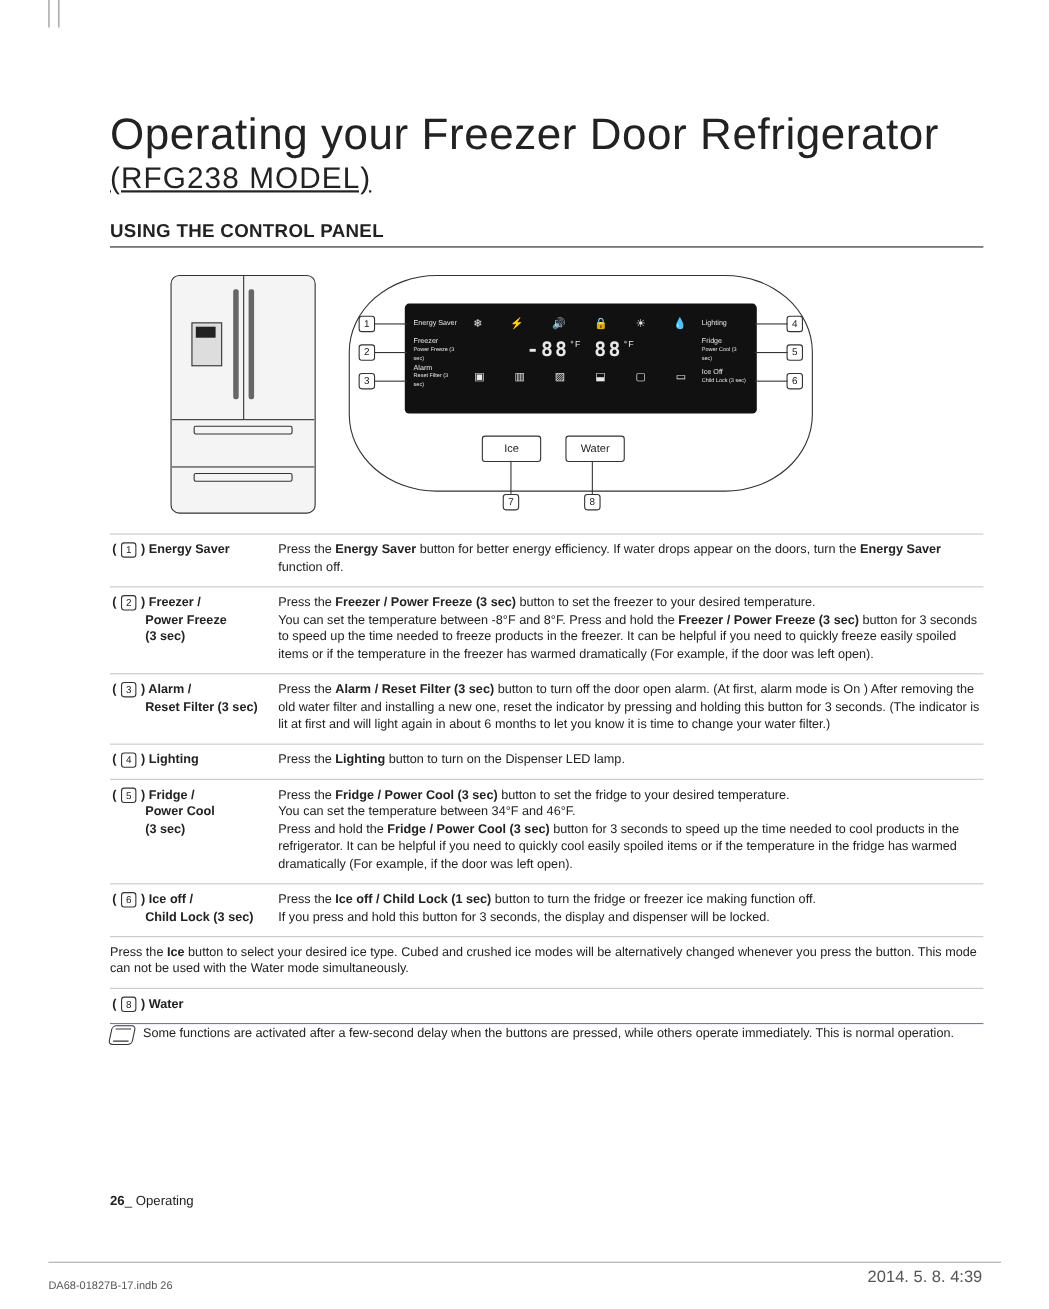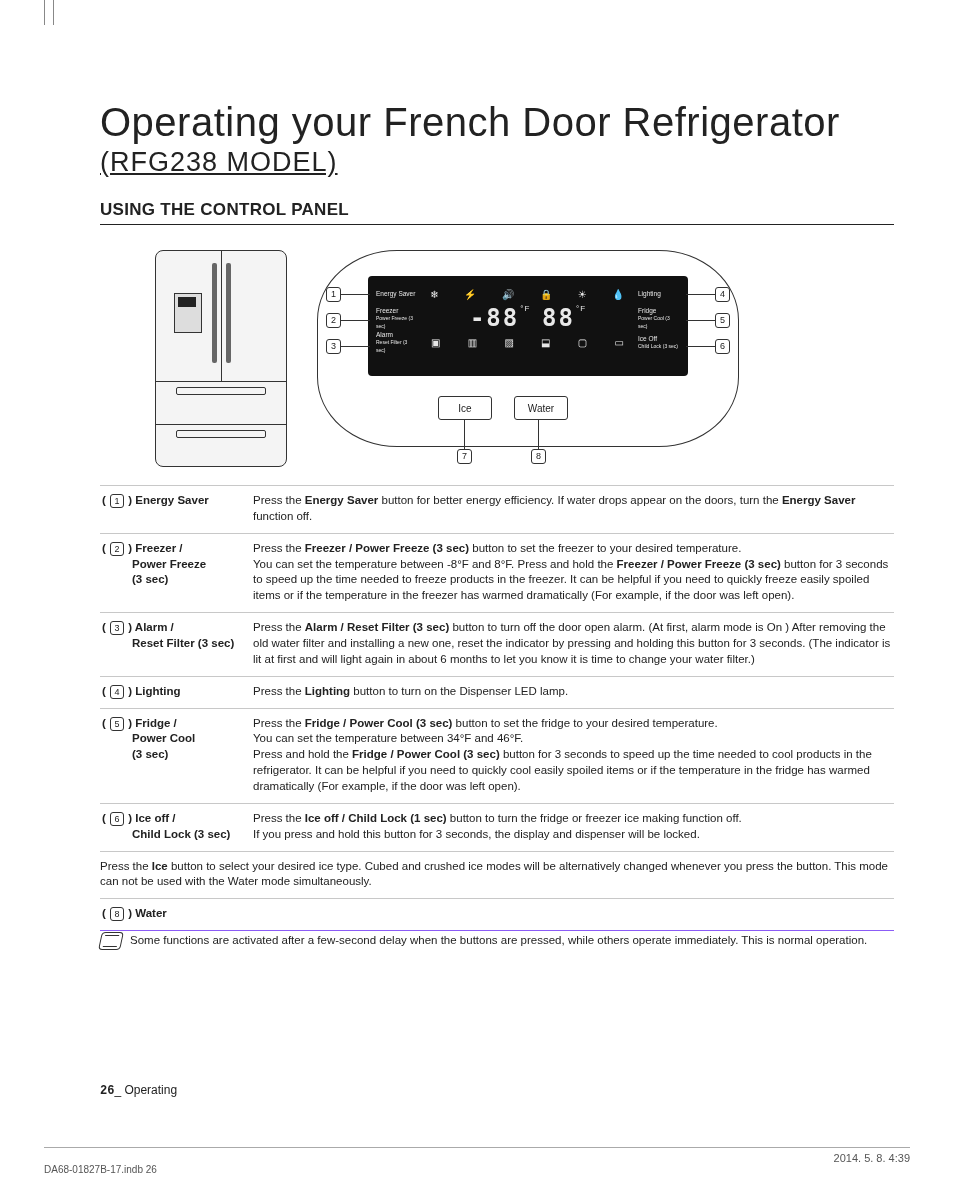--- a/index.html
+++ b/index.html
@@ -85,21 +85,21 @@
     position:absolute; left:50px; top:25px; width:320px; height:100px;
     background:#111; border-radius:4px; color:#e8e8e8;
     font-size:7px; padding:6px 8px; box-sizing:border-box;
   }
   .row { display:flex; justify-content:space-between; align-items:center; height:24px;}
   .row .lbl { width:42px; font-size:6.5px; line-height:1.1; }
   .row .lblr { width:42px; font-size:6.5px; line-height:1.1; text-align:left;}
   .row .mid { flex:1; text-align:center; font-size:7px; letter-spacing:1px;}
   .row.icons .mid { display:flex; justify-content:space-around;}
   .row.icons .mid span { font-size:10px;}
-  .seg { font-family: monospace; font-size:24px; font-weight:bold; letter-spacing:2px; display:inline-block;}
+  .seg { font-family: monospace; font-size:18px; font-weight:bold; letter-spacing:2px; display:inline-block;}
   .degF { font-size:8px; vertical-align: top; margin-left:1px;}
   .bottom-row { position:absolute; left:120px; top:145px; display:flex; gap:22px;}
   .btn { border:1px solid #333; border-radius:3px; width:52px; height:22px; font-size:10px; display:flex; align-items:center; justify-content:center; background:#fff;}
   .callout { position:absolute; font-size:9px; }
   .cnum { display:inline-block; width:13px; height:13px; border:1px solid #333; border-radius:3px; text-align:center; line-height:13px; font-size:9px; background:#fff;}
   .cline { position:absolute; background:#333; height:1px; }
   .clineV { position:absolute; background:#333; width:1px; }
 
   
   .rows { margin-top: 4px; }
@@ -121,32 +121,32 @@
   .rowdesc .b { font-weight:bold; }
 
   .note { display:flex; gap:8px; font-size:11.5px; line-height:1.35; align-items:center;}
   .noteicon {
     width:20px; height:16px; border:1.5px solid #333; border-radius:4px; position:relative; flex-shrink:0; margin-top:1px;
     transform: skewX(-12deg);
   }
   .noteicon::after { content:""; position:absolute; left:3px; top:2px; right:3px; bottom:2px; border-top:1px solid #333; border-bottom:1px solid #333;}
 
   .footer-pg { position:absolute; left:100px; bottom:92px; font-size:12px;}
-  .footer-pg .pn { font-weight:bold;font-family:Liberation Mono, monospace; }
+  .footer-pg .pn { font-weight:bold; }
   .printline { position:absolute; left:44px; right:44px; bottom:28px; border-top:0.5px solid #aaa; height:14px; }
   .printline .l { position:absolute; left:0; top:4px; font-size:10px; color:#555;margin-top:12px;}
-  .printline .r { position:absolute; right:0; top:4px; font-size:11px; color:#555;}
+  .printline .r { position:absolute; right:17px; top:4px; font-size:15px; color:#555;}
 </style>
 </head>
 <body>
 
 <div class="page">
   <div class="toptab"></div>
 
-  <h1 class="title">Operating your French Door Refrigerator</h1>
+  <h1 class="title">Operating your Freezer Door Refrigerator</h1>
   <h2 class="model">(RFG238 MODEL)</h2>
   <h3 class="section">USING THE CONTROL PANEL</h3>
 
   <div class="diagram">
     <div class="fridge">
       <div class="doors">
         <div class="half">
             <div class="handle"></div>
             <div class="disp"></div>
           </div>

